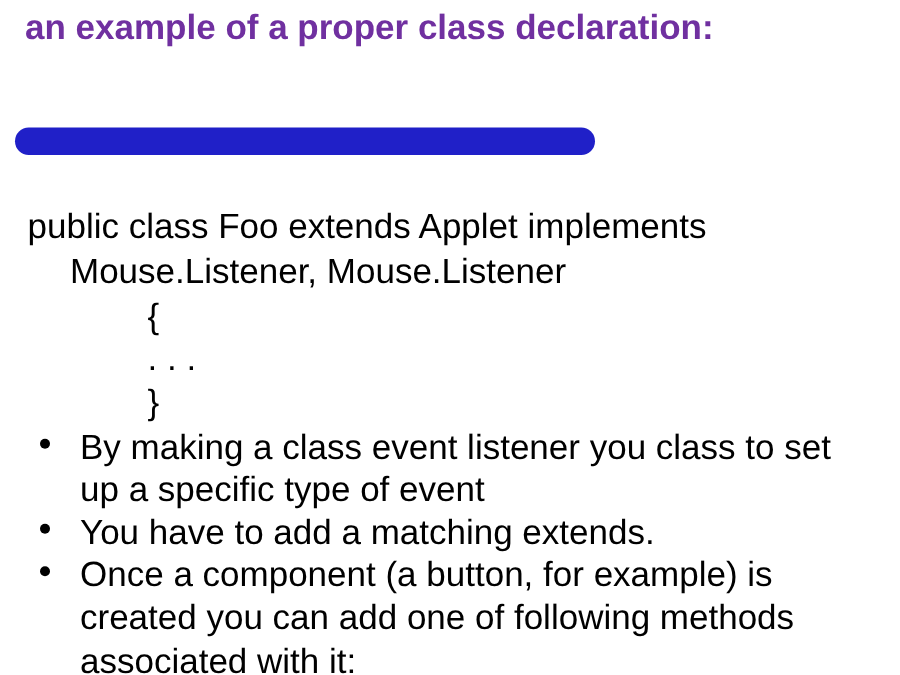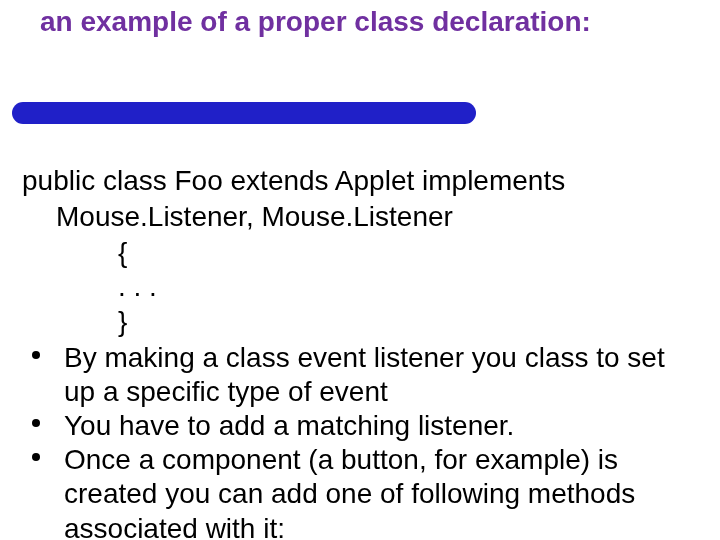--- a/index.html
+++ b/index.html
@@ -13,21 +13,21 @@
     overflow: hidden;
   }
   .slide {
     position: relative;
     width: 720px;
     height: 540px;
     box-sizing: border-box;
   }
   .title {
     position: absolute;
-    left: 40px;
+    left: 20px;
     top: 6px;
     width: 640px;
     font-weight: bold;
     font-size: 28px;
     line-height: 1.15;
     color: #7030a0;
   }
   .rule {
     position: absolute;
     left: 12px;
@@ -100,21 +100,21 @@
       <div>}</div>
     </div>
 
     <div class="bullets">
       <div class="bullet-row">
         <div class="bullet-dot"></div>
         <div class="bullet-text">By making a class event listener you class to set up a specific type of event</div>
       </div>
       <div class="bullet-row">
         <div class="bullet-dot"></div>
-        <div class="bullet-text">You have to add a matching listener.</div>
+        <div class="bullet-text">You have to add a matching extends.</div>
       </div>
       <div class="bullet-row">
         <div class="bullet-dot"></div>
         <div class="bullet-text">Once a component (a button, for example) is created you can add one of following methods associated with it:</div>
       </div>
     </div>
 
   </div>
 
 </div>

